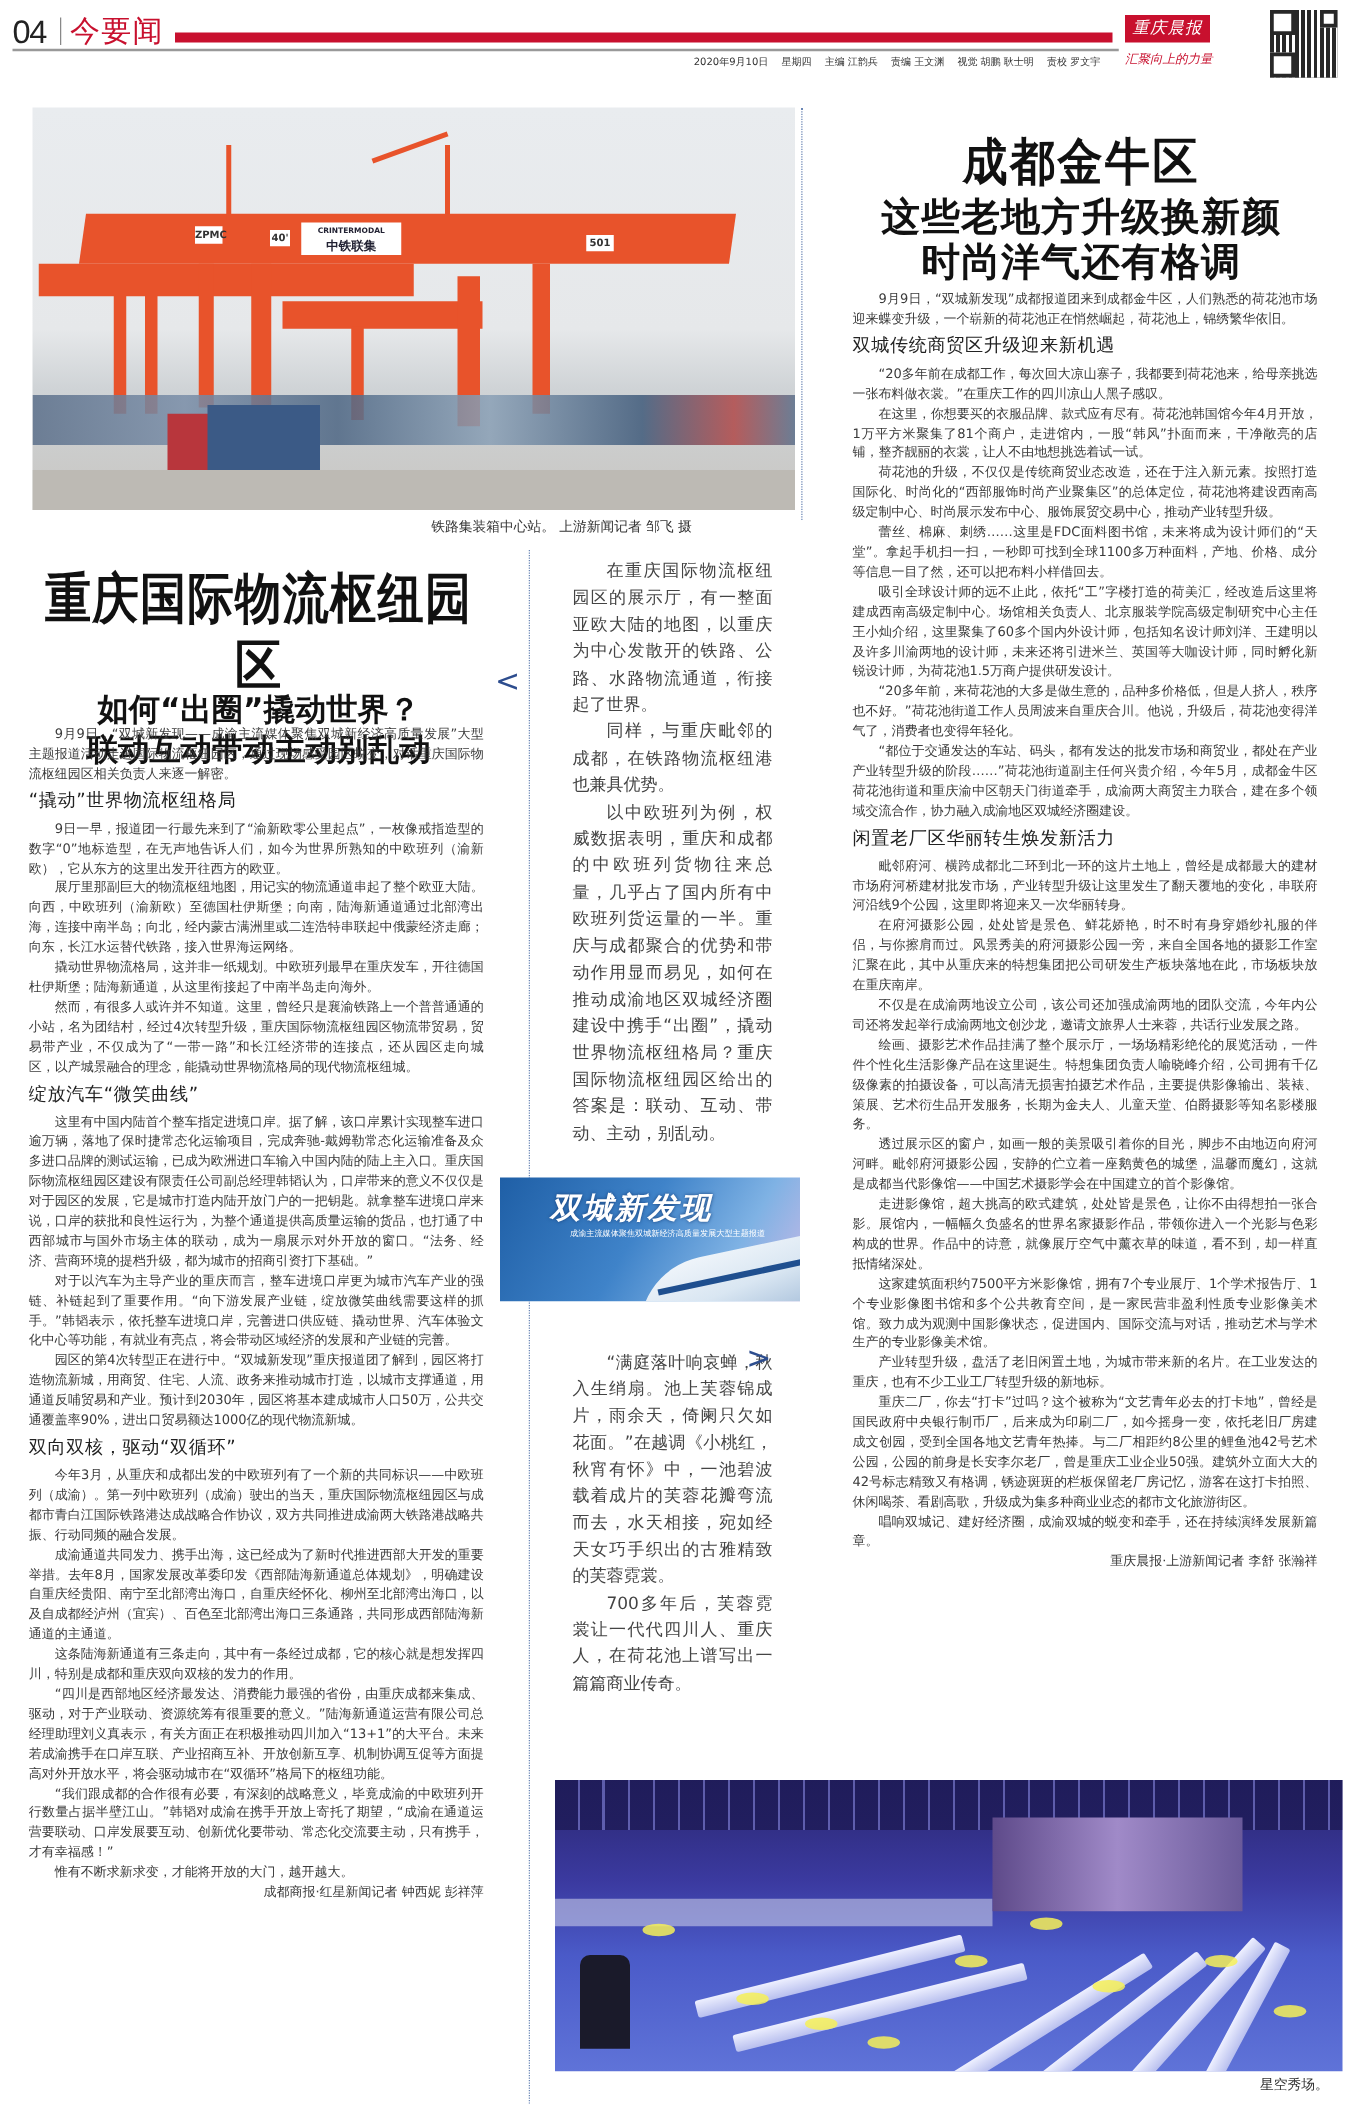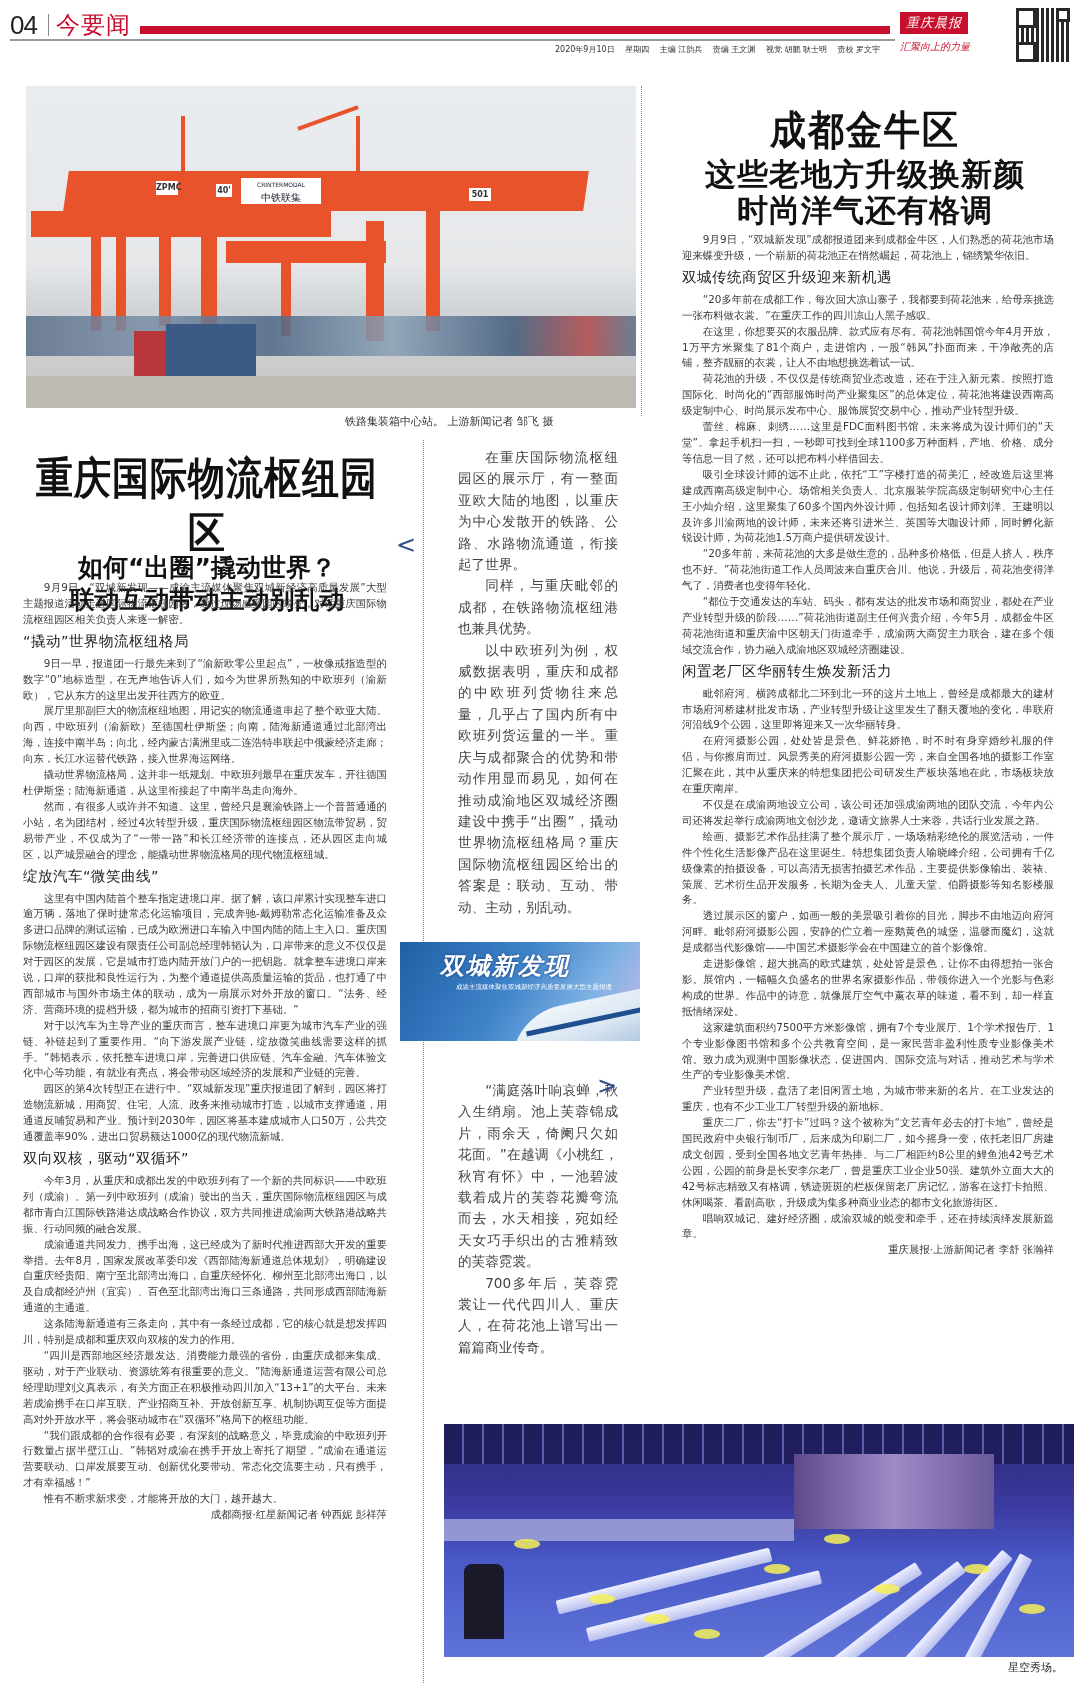--- a/index.html
+++ b/index.html
@@ -111,21 +111,21 @@
   <div class="crane" style="left:255px;top:175px;width:10px;height:75px;"></div>
 
   <div class="crane" style="left:40px;top:85px;width:520px;height:40px;transform:skewX(-8deg);"></div>
   <div class="crane" style="left:155px;top:30px;width:4px;height:60px;"></div>
   <div class="crane" style="left:330px;top:30px;width:4px;height:80px;"></div>
   <div class="crane" style="left:270px;top:30px;width:64px;height:4px;transform:rotate(-20deg);"></div>
   <div class="crane" style="left:133px;top:125px;width:12px;height:115px;"></div>
   <div class="crane" style="left:175px;top:125px;width:16px;height:140px;"></div>
   <div class="crane" style="left:340px;top:135px;width:18px;height:120px;"></div>
   <div class="crane" style="left:400px;top:125px;width:14px;height:120px;"></div>
-  <div style="position:absolute;left:215px;top:92px;width:80px;height:26px;background:#fff;font-size:10px;font-weight:normal;color:#223;text-align:center;line-height:13px;">
+  <div style="position:absolute;left:215px;top:92px;width:80px;height:26px;background:#fff;font-size:10px;font-weight:bold;color:#223;text-align:center;line-height:13px;">
     <span style="font-size:6px;display:block;">CRINTERMODAL</span>
     <span>中铁联集</span>
   </div>
   <div style="position:absolute;left:130px;top:95px;width:22px;height:14px;background:#fff;font-size:8px;font-weight:bold;text-align:center;line-height:14px;">ZPMC</div>
   <div style="position:absolute;left:190px;top:98px;width:16px;height:13px;background:#fff;font-size:8px;font-weight:bold;text-align:center;line-height:13px;">40'</div>
   <div style="position:absolute;left:443px;top:102px;width:22px;height:13px;background:#fff;font-size:8px;font-weight:bold;text-align:center;line-height:13px;">501</div>
 
   <div class="container" style="left:0;top:230px;width:610px;height:40px;background:linear-gradient(90deg,#5b6f8a,#7a8ea8 20%,#4d6684 40%,#8aa0b6 60%,#3f5a7a 80%,#b04848 92%,#5b6f8a);opacity:.85;"></div>
 
   <div class="container" style="left:108px;top:245px;width:60px;height:65px;background:#b8363c;"></div>
@@ -146,21 +146,21 @@
 
 <article class="col col-left">
   <p>9月9日，“双城新发现——成渝主流媒体聚焦双城新经济高质量发展”大型主题报道活动走进国际物流枢纽园区，通过现场感受园区蜕变，对话重庆国际物流枢纽园区相关负责人来逐一解密。</p>
   <h3>“撬动”世界物流枢纽格局</h3>
   <p>9日一早，报道团一行最先来到了“渝新欧零公里起点”，一枚像戒指造型的数字“0”地标造型，在无声地告诉人们，如今为世界所熟知的中欧班列（渝新欧），它从东方的这里出发开往西方的欧亚。</p>
   <p>展厅里那副巨大的物流枢纽地图，用记实的物流通道串起了整个欧亚大陆。向西，中欧班列（渝新欧）至德国杜伊斯堡；向南，陆海新通道通过北部湾出海，连接中南半岛；向北，经内蒙古满洲里或二连浩特串联起中俄蒙经济走廊；向东，长江水运替代铁路，接入世界海运网络。</p>
   <p>撬动世界物流格局，这并非一纸规划。中欧班列最早在重庆发车，开往德国杜伊斯堡；陆海新通道，从这里衔接起了中南半岛走向海外。</p>
   <p>然而，有很多人或许并不知道。这里，曾经只是襄渝铁路上一个普普通通的小站，名为团结村，经过4次转型升级，重庆国际物流枢纽园区物流带贸易，贸易带产业，不仅成为了“一带一路”和长江经济带的连接点，还从园区走向城区，以产城景融合的理念，能撬动世界物流格局的现代物流枢纽城。</p>
   <h3>绽放汽车“微笑曲线”</h3>
   <p>这里有中国内陆首个整车指定进境口岸。据了解，该口岸累计实现整车进口逾万辆，落地了保时捷常态化运输项目，完成奔驰-戴姆勒常态化运输准备及众多进口品牌的测试运输，已成为欧洲进口车输入中国内陆的陆上主入口。重庆国际物流枢纽园区建设有限责任公司副总经理韩韬认为，口岸带来的意义不仅仅是对于园区的发展，它是城市打造内陆开放门户的一把钥匙。就拿整车进境口岸来说，口岸的获批和良性运行为，为整个通道提供高质量运输的货品，也打通了中西部城市与国外市场主体的联动，成为一扇展示对外开放的窗口。“法务、经济、营商环境的提档升级，都为城市的招商引资打下基础。”</p>
-  <p>对于以汽车为主导产业的重庆而言，整车进境口岸更为城市汽车产业的强链、补链起到了重要作用。“向下游发展产业链，绽放微笑曲线需要这样的抓手。”韩韬表示，依托整车进境口岸，完善进口供应链、汽车金融、汽车体验文化中心等功能，有就业有亮点，将会带动区域经济的发展和产业链的完善。</p>
+  <p>对于以汽车为主导产业的重庆而言，整车进境口岸更为城市汽车产业的强链、补链起到了重要作用。“向下游发展产业链，绽放微笑曲线需要这样的抓手。”韩韬表示，依托整车进境口岸，完善进口供应链、撬动世界、汽车体验文化中心等功能，有就业有亮点，将会带动区域经济的发展和产业链的完善。</p>
   <p>园区的第4次转型正在进行中。“双城新发现”重庆报道团了解到，园区将打造物流新城，用商贸、住宅、人流、政务来推动城市打造，以城市支撑通道，用通道反哺贸易和产业。预计到2030年，园区将基本建成城市人口50万，公共交通覆盖率90%，进出口贸易额达1000亿的现代物流新城。</p>
   <h3>双向双核，驱动“双循环”</h3>
   <p>今年3月，从重庆和成都出发的中欧班列有了一个新的共同标识——中欧班列（成渝）。第一列中欧班列（成渝）驶出的当天，重庆国际物流枢纽园区与成都市青白江国际铁路港达成战略合作协议，双方共同推进成渝两大铁路港战略共振、行动同频的融合发展。</p>
   <p>成渝通道共同发力、携手出海，这已经成为了新时代推进西部大开发的重要举措。去年8月，国家发展改革委印发《西部陆海新通道总体规划》，明确建设自重庆经贵阳、南宁至北部湾出海口，自重庆经怀化、柳州至北部湾出海口，以及自成都经泸州（宜宾）、百色至北部湾出海口三条通路，共同形成西部陆海新通道的主通道。</p>
   <p>这条陆海新通道有三条走向，其中有一条经过成都，它的核心就是想发挥四川，特别是成都和重庆双向双核的发力的作用。</p>
   <p>“四川是西部地区经济最发达、消费能力最强的省份，由重庆成都来集成、驱动，对于产业联动、资源统筹有很重要的意义。”陆海新通道运营有限公司总经理助理刘义真表示，有关方面正在积极推动四川加入“13+1”的大平台。未来若成渝携手在口岸互联、产业招商互补、开放创新互享、机制协调互促等方面提高对外开放水平，将会驱动城市在“双循环”格局下的枢纽功能。</p>
   <p>“我们跟成都的合作很有必要，有深刻的战略意义，毕竟成渝的中欧班列开行数量占据半壁江山。”韩韬对成渝在携手开放上寄托了期望，“成渝在通道运营要联动、口岸发展要互动、创新优化要带动、常态化交流要主动，只有携手，才有幸福感！”</p>
   <p>惟有不断求新求变，才能将开放的大门，越开越大。</p>
   <p class="byline">成都商报·红星新闻记者    钟西妮    彭祥萍</p>
 </article>

